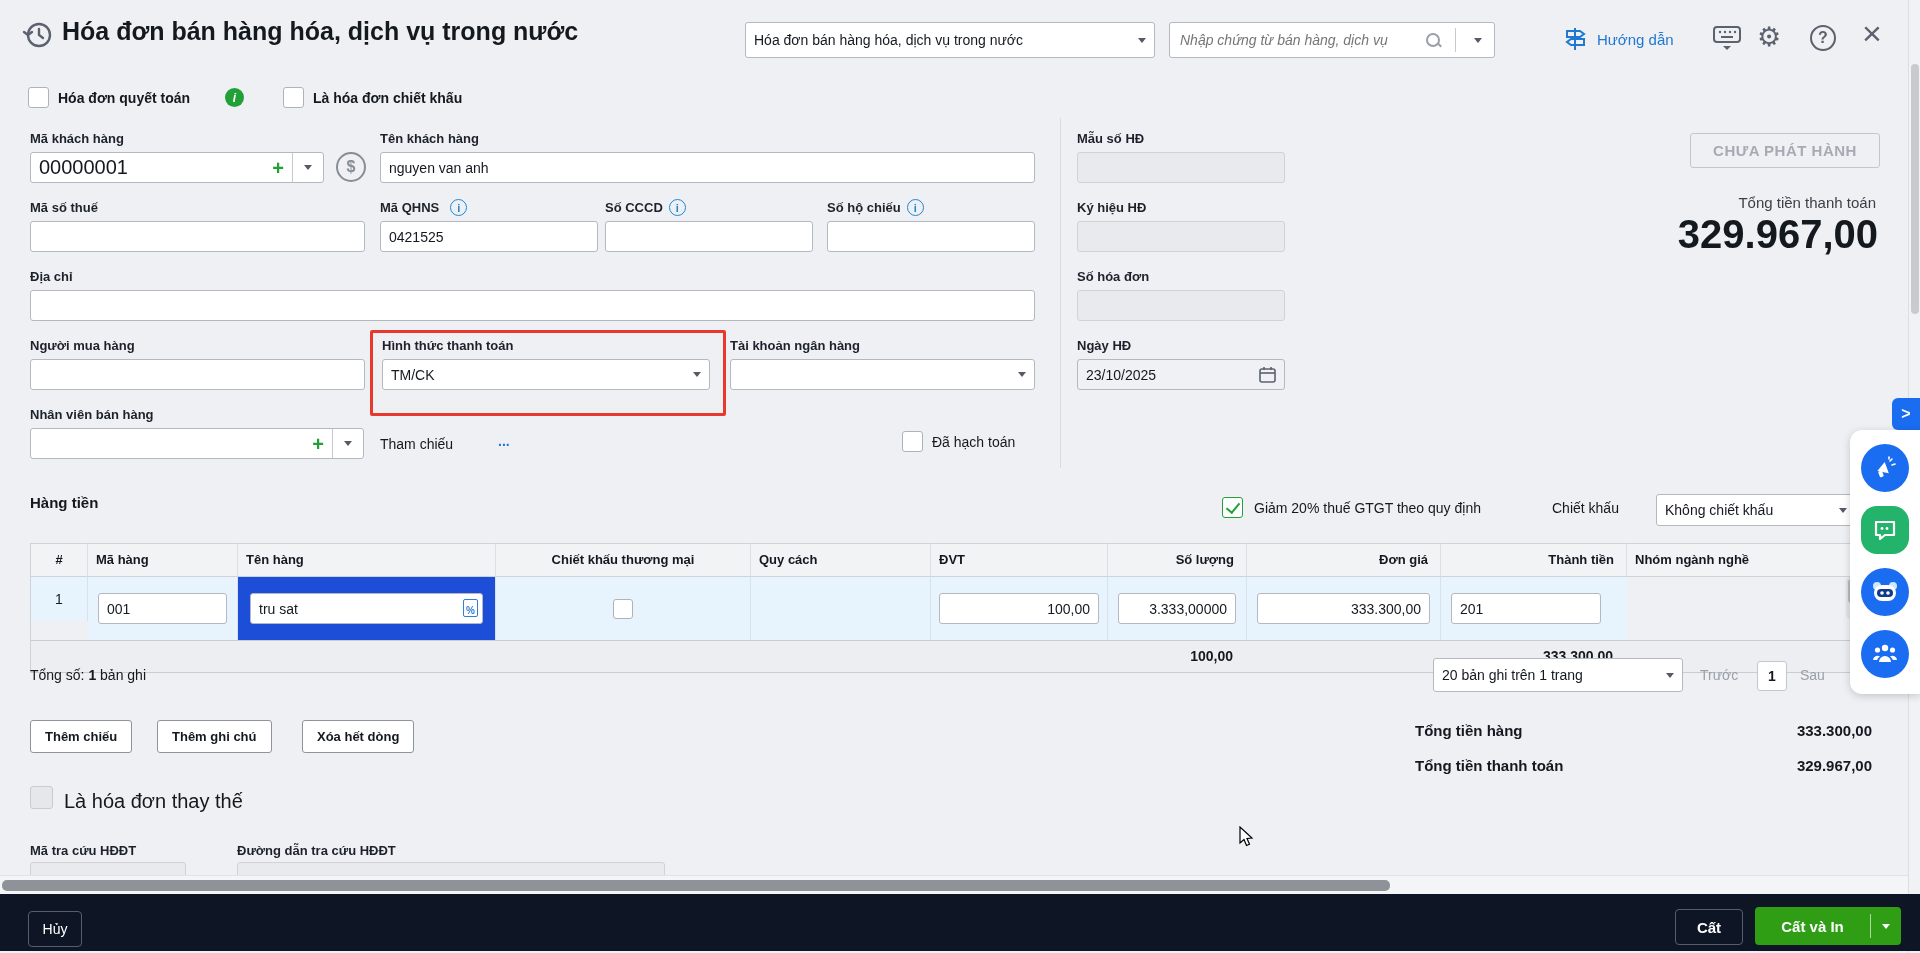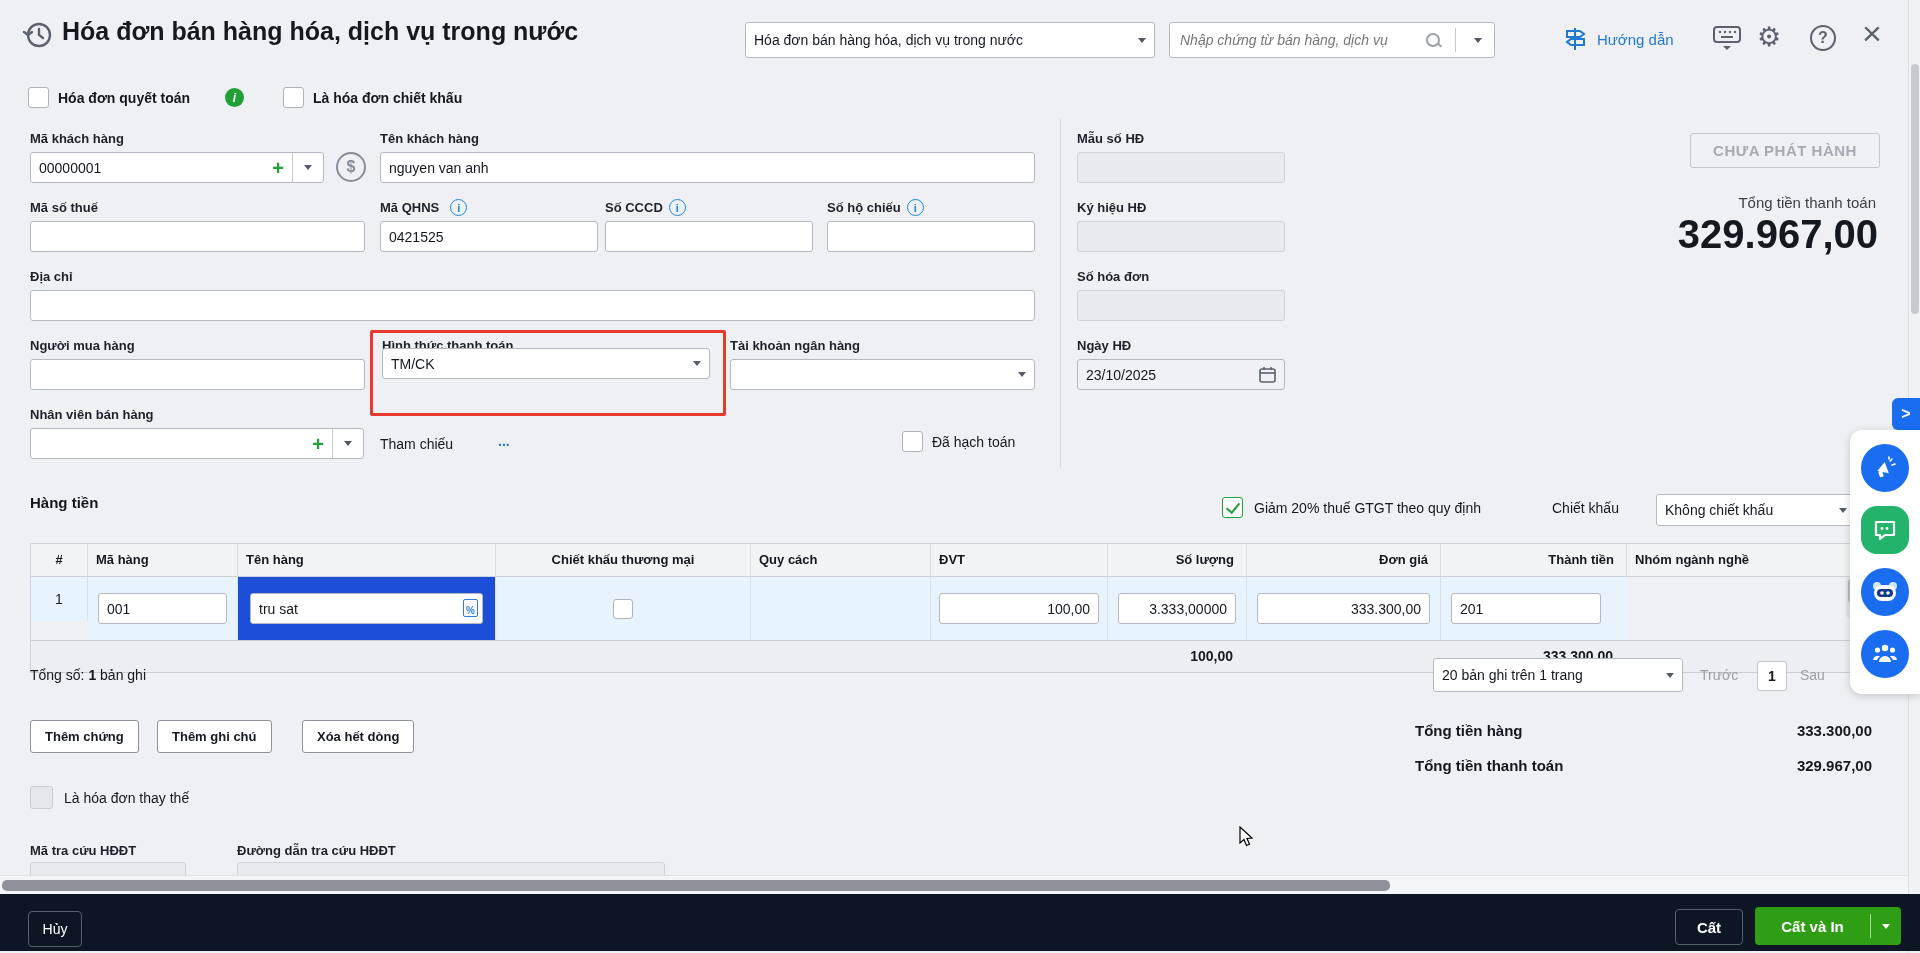--- a/index.html
+++ b/index.html
@@ -17,21 +17,21 @@
   .cb{box-sizing:border-box;width:21px;height:21px;background:#fff;border:1px solid #aeb3bb;border-radius:3px;position:absolute;cursor:pointer;}
   .cb.dis{background:#e6e7ea;border-color:#c8cbd0;}
   .cb.green{border:1.5px solid #21a038;}
   .cb.green::after{content:"";position:absolute;left:6px;top:2px;width:6px;height:11px;
        border-right:2.5px solid #21a038;border-bottom:2.5px solid #21a038;transform:rotate(40deg);}
   .ico-info-g{display:inline-flex;align-items:center;justify-content:center;width:19px;height:19px;border-radius:50%;
        background:#21a038;color:#fff;font-weight:bold;font-size:12px;font-style:italic;}
   .ico-info-b{display:inline-flex;align-items:center;justify-content:center;width:17px;height:17px;border-radius:50%;
        border:1.5px solid #1e87d4;color:#1e87d4;font-weight:bold;font-size:11px;box-sizing:border-box;}
   .combo{box-sizing:border-box;display:flex;align-items:center;background:#fff;border:1px solid #b4b8c0;border-radius:3px;height:31px;}
-  .combo .cval{flex:1;padding:0 8px;font-size:14px;}
+  .combo .cval{flex:1;padding:0 8px;font-size:20px;}
   .combo .plus{color:#21a038;font-size:20px;font-weight:bold;padding:0 8px;cursor:pointer;line-height:1;}
   .combo .sep{width:1px;align-self:stretch;background:#c6cad0;}
   .combo .dd{width:30px;display:flex;align-items:center;justify-content:center;cursor:pointer;align-self:stretch;}
   .btn{box-sizing:border-box;display:inline-flex;align-items:center;justify-content:center;background:#fff;
        border:1px solid #8f949c;border-radius:3px;font-weight:bold;font-size:13px;cursor:pointer;height:33px;padding:0 14px;}
   .thead{background:#f2f3f5;border-top:1px solid #cfd2d8;border-bottom:1px solid #cfd2d8;}
   .th{box-sizing:border-box;font-weight:bold;font-size:13px;line-height:32px;padding:0 8px;border-right:1px solid #dcdee2;
       white-space:nowrap;overflow:hidden;}
   .td{box-sizing:border-box;border-right:1px solid #d7e2ec;display:flex;align-items:center;}
   .num{text-align:right;}
@@ -136,21 +136,21 @@
     </span>
   <input class="abs inp" style="left: 827px; top: 221px; width: 208px;">
 
   <span class="abs lbl" style="left:30px;top:269px;">Địa chỉ</span>
   <input class="abs inp" style="left: 30px; top: 290px; width: 1005px;">
 
   <span class="abs lbl" style="left:30px;top:338px;">Người mua hàng</span>
   <input class="abs inp" style="left: 30px; top: 359px; width: 335px;">
 
   <span class="abs lbl" style="left:382px;top:338px;">Hình thức thanh toán</span>
-  <div class="abs selbox" style="left:382px;top:348px;width:328px;">
+  <div class="abs selbox" style="left:382px;top:359px;width:328px;">
     <span class="val">TM/CK</span>
     <span class="caret"></span>
   </div>
 
   <div class="abs" style="left:370px;top:330px;width:350px;height:80px;border:3px solid #e8392f;border-radius:2px;z-index:4;pointer-events:none;"></div>
 
   <span class="abs lbl" style="left:730px;top:338px;">Tài khoản ngân hàng</span>
   <div class="abs selbox" style="left:730px;top:359px;width:305px;">
     <span class="val"></span>
       <span class="caret"></span>
@@ -256,31 +256,31 @@
     <span>bản ghi</span>
   </div>
   <div class="abs selbox" style="left:1433px;top:658px;width:250px;height:34px;">
     <span class="val">20 bản ghi trên 1 trang</span>
     <span class="caret"></span>
   </div>
   <span class="abs pgbtn" style="left:1700px;top:667px;">Trước</span>
   <div class="abs" style="left:1757px;top:661px;width:28px;height:28px;border:1px solid #c3c7cd;border-radius:3px;background:#fff;display:flex;align-items:center;justify-content:center;font-weight:bold;">1</div>
   <span class="abs pgbtn" style="left:1800px;top:667px;">Sau</span>
 
-  <span class="btn abs" style="left:30px;top:720px;">Thêm chứng</span>
+  <span class="btn abs" style="left:30px;top:720px;">Thêm chiếu</span>
   <span class="btn abs" style="left:157px;top:720px;">Thêm ghi chú</span>
   <span class="btn abs" style="left:302px;top:720px;">Xóa hết dòng</span>
 
   <span class="abs" style="left:1415px;top:722px;font-size:15px;font-weight:bold;">Tổng tiền hàng</span>
   <span class="abs" style="right:48px;top:722px;font-size:15px;font-weight:bold;">333.300,00</span>
   <span class="abs" style="left:1415px;top:757px;font-size:15px;font-weight:bold;">Tổng tiền thanh toán</span>
   <span class="abs" style="right:48px;top:757px;font-size:15px;font-weight:bold;">329.967,00</span>
 
   <div class="cb dis" style="left:30px;top:786px;width:23px;height:23px;"></div>
-  <span class="abs" style="left:64px;top:790px;font-size:14px;">Là hóa đơn thay thế</span>
+  <span class="abs" style="left:64px;top:790px;font-size:20px;">Là hóa đơn thay thế</span>
   <span class="abs lbl" style="left:30px;top:843px;">Mã tra cứu HĐĐT</span>
   <input class="abs inp dis" style="left: 30px; top: 862px; width: 156px;">
   <span class="abs lbl" style="left:237px;top:843px;">Đường dẫn tra cứu HĐĐT</span>
   <input class="abs inp dis" style="left: 237px; top: 862px; width: 428px;">
 
   <div class="abs" style="left:0;top:875px;width:1908px;height:19px;background:#f4f5f6;border-top:1px solid #e0e2e5;z-index:5;">
     <div style="position:absolute;left:2px;top:4px;width:1388px;height:11px;background:#8f9298;border-radius:5px;"></div>
   </div>
 
   <div class="abs" style="left:1908px;top:0;width:12px;height:953px;background:#f1f2f4;border-left:1px solid #dcdee2;box-sizing:border-box;">

